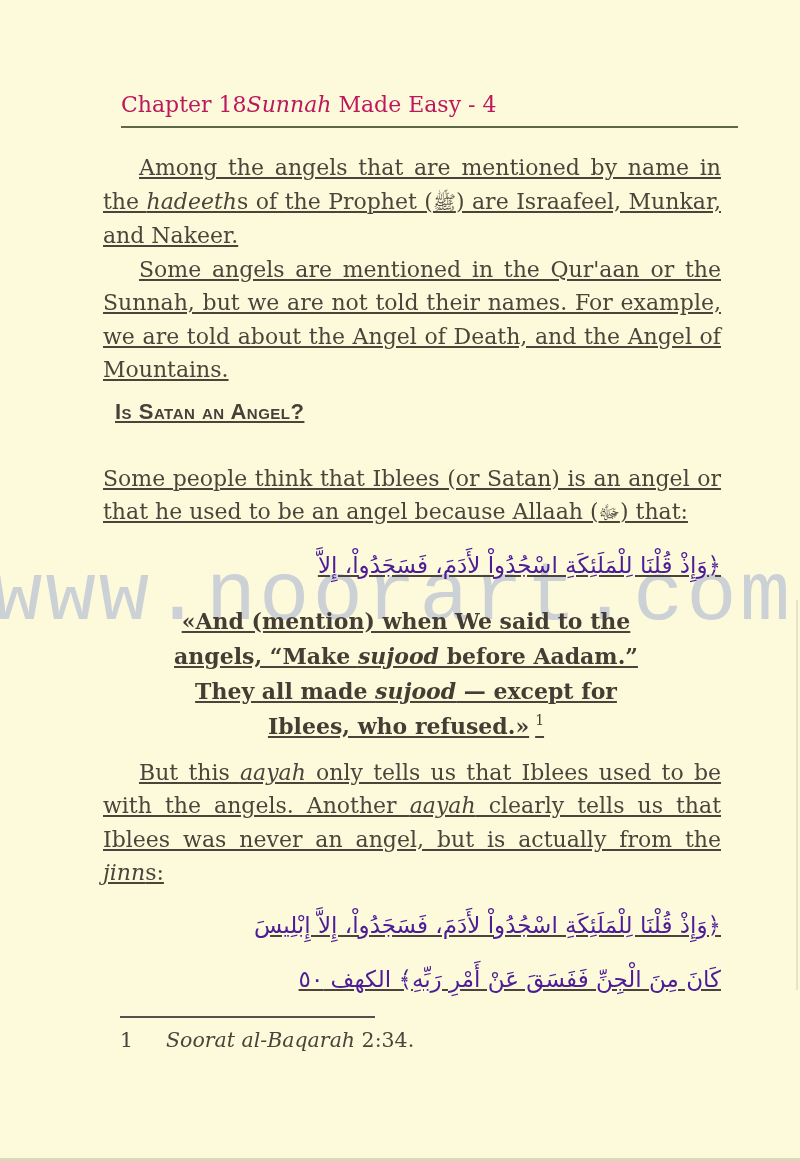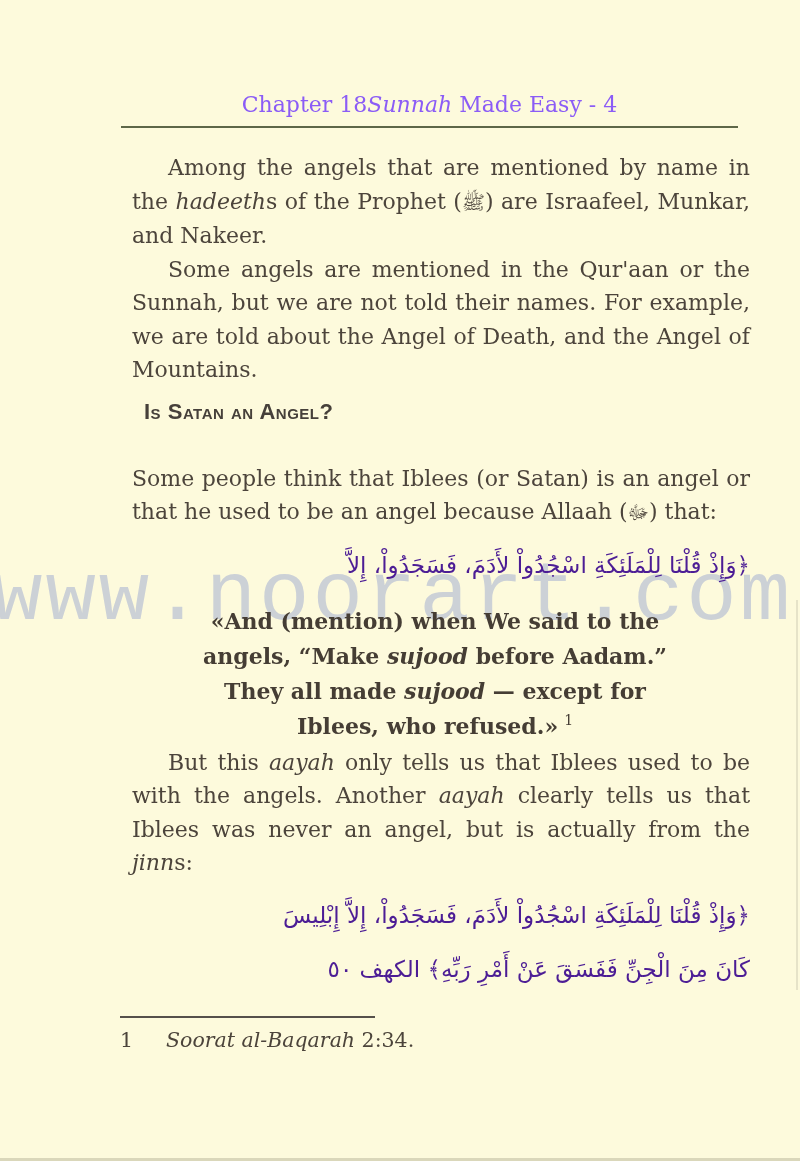--- a/index.html
+++ b/index.html
@@ -9,41 +9,41 @@
     font-family:"DejaVu Serif","Liberation Serif",serif;
     color:#4c443b;
     position:relative;
     overflow:hidden;
   }
   .page{position:absolute;inset:0;}
 
   
   .header{
     position:absolute;left:121px;right:62px;top:92px;
-    display:flex;justify-content:center;align-items:baseline;
-    font-size:22px;color:#8b5cf6;
+    display:flex;justify-content:flex-start;align-items:baseline;
+    font-size:22px;color:#be185d;
   }
   .header-rule{
     position:absolute;left:121px;right:62px;top:126px;height:2px;
     background:#5e6748;
   }
   .italic{font-style:italic;}
 
   
   .watermark{
     position:absolute;left:-8px;top:549px;z-index:0;
     font-family:"Liberation Mono","DejaVu Sans Mono",monospace;
     font-size:84px;letter-spacing:3px;white-space:nowrap;
     color:#c4cad6;opacity:0.85;
   }
 
   
   .column{
-    position:absolute;left:132px;width:618px;top:151px;z-index:1;
-    font-size:22px;line-height:33.5px;text-align:justify;
+    position:absolute;left:103px;width:618px;top:151px;z-index:1;
+    font-size:22px;line-height:33.5px;text-align:justify;text-decoration:underline;
   }
   p{margin:0;}
   .indent{text-indent:36px;}
   .calligraphy{font-family:"DejaVu Sans",sans-serif;font-size:19px;}
 
   .section-heading{
     margin:12px 0 38px 12px;
     font-family:"Liberation Sans","DejaVu Sans",sans-serif;
     font-weight:bold;font-variant:small-caps;
     font-size:22px;letter-spacing:0.5px;color:#46403a;
@@ -61,21 +61,21 @@
   .quote{
     margin:12px 0 0 64px;width:478px;
     font-weight:bold;font-size:22px;line-height:35px;
     text-align:center;color:#453d34;
   }
   .quote .italic{font-style:italic;}
   sup.fn-ref{
     font-size:14px;font-weight:normal;vertical-align:super;
     line-height:0;margin-left:6px;
   }
-  .para4{margin-top:2px;}
+  .para4{margin-top:12px;}
 
   
   .footnote{
     position:absolute;left:120px;top:1016px;z-index:1;
     font-size:20.5px;color:#4c443b;
   }
   .footnote-rule{width:255px;height:2px;background:#55504b;margin-bottom:10px;}
   .footnote-line{display:flex;}
   .footnote-number{width:46px;}
 

